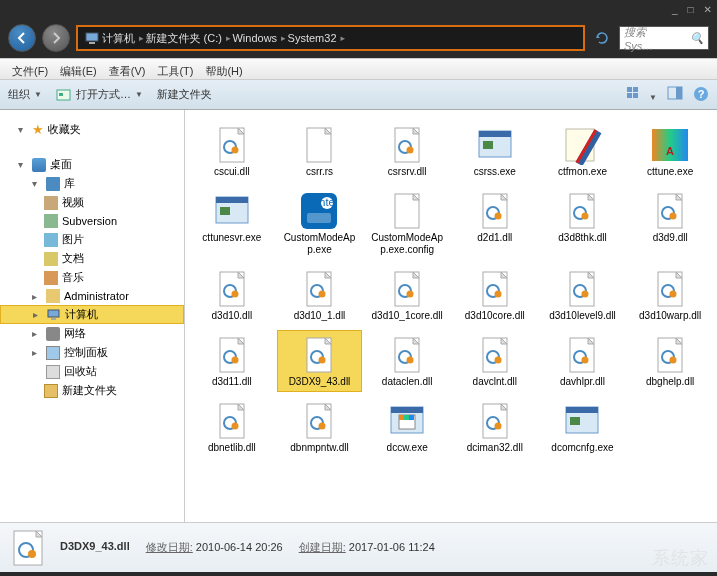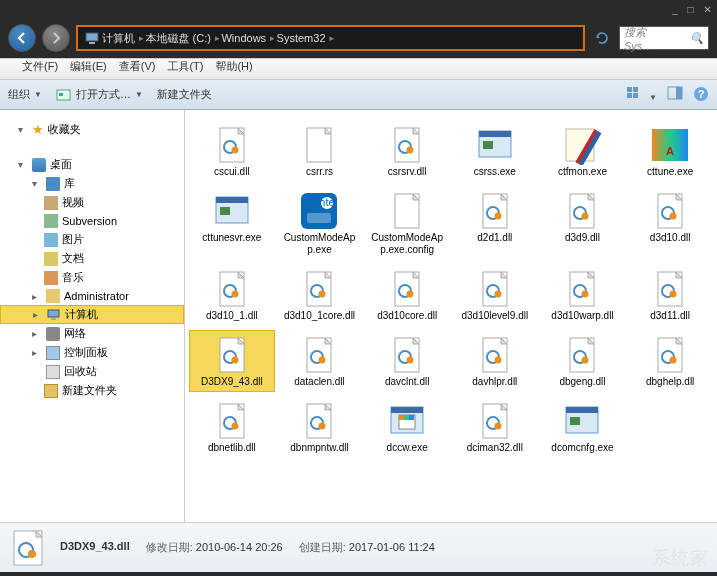--- a/index.html
+++ b/index.html
@@ -13,21 +13,21 @@
     .navbar { height: 40px; background: #2a2a2a; display: flex; align-items: center; padding: 0 8px; gap: 6px; }
     .nav-btn { width: 28px; height: 28px; border-radius: 14px; background: radial-gradient(circle at 40% 30%, #4a8bc2, #2060a0); border: 1px solid #555; display: flex; align-items: center; justify-content: center; color: #fff; cursor: pointer; }
     .nav-btn.fwd { background: radial-gradient(circle at 40% 30%, #888, #555); }
     .breadcrumb { flex: 1; height: 26px; background: #1a1a1a; border: 2px solid #d86c0f; display: flex; align-items: center; padding: 0 6px; color: #ddd; gap: 2px; }
     .crumb { display: flex; align-items: center; gap: 4px; }
     .crumb-sep { color: #888; font-size: 9px; }
     .refresh-btn { width: 22px; height: 22px; display: flex; align-items: center; justify-content: center; color: #5a9fd4; cursor: pointer; }
     .search-box { width: 90px; height: 24px; background: #fff; border: 1px solid #555; display: flex; align-items: center; padding: 0 4px; color: #888; font-style: italic; gap: 12px; }
     
     
-    .menubar { height: 22px; background: linear-gradient(#fafafa, #e8e8e8); border-top: 1px solid #ccc; border-bottom: 1px solid #ccc; display: flex; align-items: flex-start; padding: 0 22px; gap: 12px; }
+    .menubar { height: 22px; background: linear-gradient(#fafafa, #e8e8e8); border-top: 1px solid #ccc; border-bottom: 1px solid #ccc; display: flex; align-items: flex-end; padding: 0 12px; gap: 12px; }
     .menu-item { color: #333; cursor: pointer; }
     
     
     .toolbar { height: 30px; background: linear-gradient(#e5eef5, #d2e0eb); border-bottom: 1px solid #aaa; display: flex; align-items: center; padding: 0 8px; color: #333; gap: 14px; }
     .tool-group { display: flex; align-items: center; gap: 4px; cursor: pointer; }
     .tool-right { margin-left: auto; display: flex; gap: 10px; }
     .dropdown-chev { font-size: 8px; color: #555; }
     
     
     .main { display: flex; height: 412px; background: #fff; }
@@ -43,21 +43,21 @@
     .file-item { display: flex; flex-direction: column; align-items: center; padding: 4px 2px; cursor: pointer; text-align: center; }
     .file-item.selected { background: #f5d75a; border: 1px solid #e0b020; padding: 3px 1px; }
     .file-icon { width: 48px; height: 42px; display: flex; align-items: center; justify-content: center; }
     .file-label { font-size: 10px; word-break: break-all; line-height: 1.2; max-width: 78px; color: #000; }
     
     
     .statusbar { height: 50px; background: linear-gradient(#f4f7fa, #e8eef3); border-top: 1px solid #ccc; display: flex; align-items: center; padding: 4px 8px; gap: 10px; color: #333; }
     .status-icon { width: 42px; height: 40px; }
     .status-info { display: flex; flex-direction: column; gap: 2px; }
     .status-row { display: flex; gap: 16px; }
-    .status-label { color: #666; }
+    .status-label { color: #666; text-decoration: underline; }
     
     
     .ico { display: inline-block; width: 14px; height: 14px; }
     .ico-star { color: #e8a020; font-size: 13px; }
     .ico-lib { background: #4a8bc2; border-radius: 1px; }
     .ico-desk { background: linear-gradient(#5aa0d8, #3a7ab8); border-radius: 2px; }
     .ico-net { background: #888; border-radius: 2px; }
     .ico-ctrl { background: #a0c8e8; border: 1px solid #888; }
     .ico-trash { background: #ddd; border: 1px solid #999; }
     .ico-fold-new { background: #e6c067; border: 1px solid #b89030; }
@@ -87,21 +87,21 @@
   <div class="breadcrumb">
     <svg width="16" height="16" viewBox="0 0 16 16">
         <rect x="2" y="3" width="12" height="8" fill="#78a8d8" stroke="#456"></rect>
         <rect x="5" y="12" width="6" height="2" fill="#aaa"></rect>
       </svg>
     <span class="crumb">
         <span>计算机</span>
         <span class="crumb-sep">▸</span>
       </span>
     <span class="crumb">
-        <span>本地磁盘 (C:)</span>
+        <span>新建文件夹 (C:)</span>
         <span class="crumb-sep">▸</span>
       </span>
     <span class="crumb">
         <span>Windows</span>
         <span class="crumb-sep">▸</span>
       </span>
     <span class="crumb">
         <span>System32</span>
         <span class="crumb-sep">▸</span>
       </span>
@@ -351,20 +351,31 @@
         </div>
         <div class="file-item">
           <div class="file-icon">
             <svg width="44" height="40" viewBox="0 0 44 40">
               <rect x="10" y="3" width="24" height="34" fill="#fff" stroke="#aaa"></rect>
               <path d="M28 3 L34 9 L28 9 Z" fill="#ddd" stroke="#aaa"></path>
               <circle cx="20" cy="22" r="6" fill="none" stroke="#4a8bc2" stroke-width="2"></circle>
               <circle cx="25" cy="25" r="3.5" fill="#e89020"></circle>
             </svg>
           </div>
+          <div class="file-label">d3d8thk.dll</div>
+        </div>
+        <div class="file-item">
+          <div class="file-icon">
+            <svg width="44" height="40" viewBox="0 0 44 40">
+              <rect x="10" y="3" width="24" height="34" fill="#fff" stroke="#aaa"></rect>
+              <path d="M28 3 L34 9 L28 9 Z" fill="#ddd" stroke="#aaa"></path>
+              <circle cx="20" cy="22" r="6" fill="none" stroke="#4a8bc2" stroke-width="2"></circle>
+              <circle cx="25" cy="25" r="3.5" fill="#e89020"></circle>
+            </svg>
+          </div>
           <div class="file-label">d3d9.dll</div>
         </div>
         <div class="file-item">
           <div class="file-icon">
             <svg width="44" height="40" viewBox="0 0 44 40">
               <rect x="10" y="3" width="24" height="34" fill="#fff" stroke="#aaa"></rect>
               <path d="M28 3 L34 9 L28 9 Z" fill="#ddd" stroke="#aaa"></path>
               <circle cx="20" cy="22" r="6" fill="none" stroke="#4a8bc2" stroke-width="2"></circle>
               <circle cx="25" cy="25" r="3.5" fill="#e89020"></circle>
             </svg>
@@ -473,31 +484,20 @@
         <div class="file-item">
           <div class="file-icon">
             <svg width="44" height="40" viewBox="0 0 44 40">
               <rect x="10" y="3" width="24" height="34" fill="#fff" stroke="#aaa"></rect>
               <path d="M28 3 L34 9 L28 9 Z" fill="#ddd" stroke="#aaa"></path>
               <circle cx="20" cy="22" r="6" fill="none" stroke="#4a8bc2" stroke-width="2"></circle>
               <circle cx="25" cy="25" r="3.5" fill="#e89020"></circle>
             </svg>
           </div>
           <div class="file-label">davhlpr.dll</div>
-        </div>
-        <div class="file-item">
-          <div class="file-icon">
-            <svg width="44" height="40" viewBox="0 0 44 40">
-              <rect x="10" y="3" width="24" height="34" fill="#fff" stroke="#aaa"></rect>
-              <path d="M28 3 L34 9 L28 9 Z" fill="#ddd" stroke="#aaa"></path>
-              <circle cx="20" cy="22" r="6" fill="none" stroke="#4a8bc2" stroke-width="2"></circle>
-              <circle cx="25" cy="25" r="3.5" fill="#e89020"></circle>
-            </svg>
-          </div>
-          <div class="file-label">dbgeng.dll</div>
         </div>
         <div class="file-item">
           <div class="file-icon">
             <svg width="44" height="40" viewBox="0 0 44 40">
               <rect x="10" y="3" width="24" height="34" fill="#fff" stroke="#aaa"></rect>
               <path d="M28 3 L34 9 L28 9 Z" fill="#ddd" stroke="#aaa"></path>
               <circle cx="20" cy="22" r="6" fill="none" stroke="#4a8bc2" stroke-width="2"></circle>
               <circle cx="25" cy="25" r="3.5" fill="#e89020"></circle>
             </svg>
           </div>

